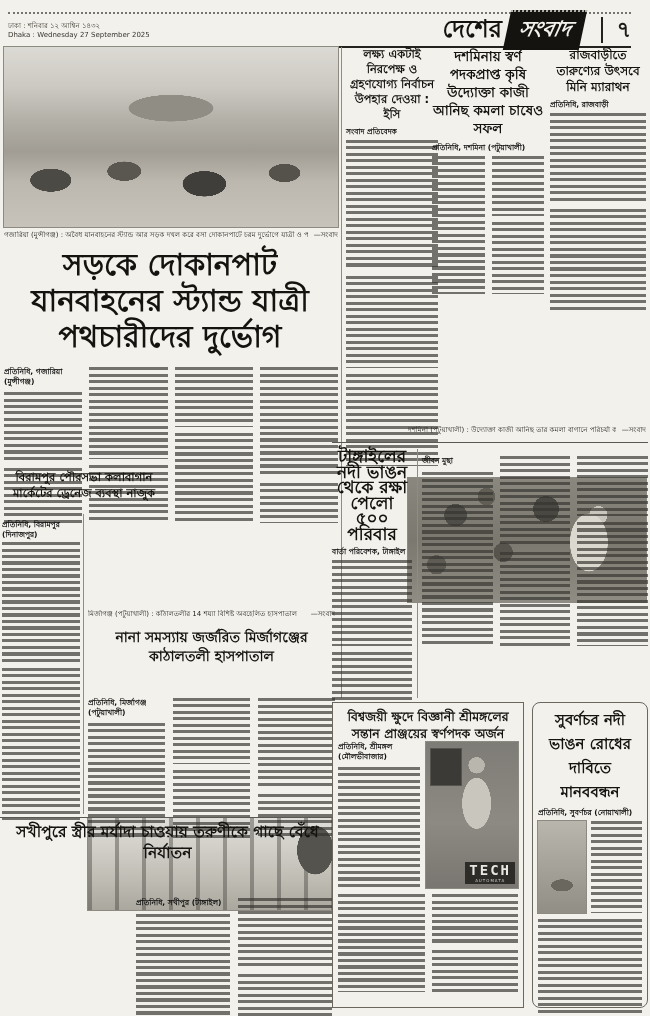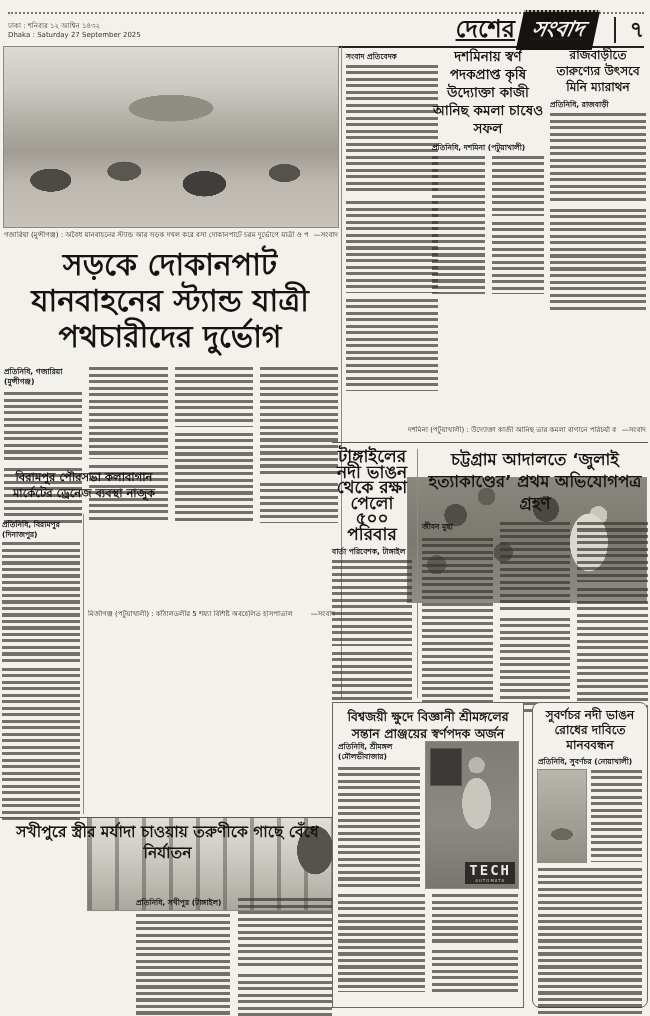--- a/index.html
+++ b/index.html
@@ -13,46 +13,46 @@
   
   .photo{background-color:#b5b2aa;outline:1px solid #8d8a82;position:relative;}
   .cap{font-size:7px;line-height:9px;color:#24231f;display:flex;justify-content:space-between;gap:6px;overflow:hidden;}
   .cap .t{flex:1;white-space:nowrap;overflow:hidden;}
   .cap .c{white-space:nowrap;}
   .by{font-size:7.5px;line-height:9.5px;font-weight:bold;color:#111;}
   .h{font-weight:bold;color:#141310;text-align:center;}
   .vr{position:absolute;width:1px;background:#8f8c84;}
   .hrl{position:absolute;height:1px;background:#5b5851;}
   
-  .hdr{position:absolute;left:8px;right:6px;top:12px;height:32px;
+  .hdr{position:absolute;left:8px;right:19px;top:12px;height:32px;
        border-top:2px dotted #77746c;border-bottom:2px solid #23221e;
        display:flex;align-items:center;}
   .dates{font-size:7px;line-height:9px;color:#38362f;padding-top:2px;}
-  .logo{display:flex;align-items:flex-start;gap:5px;margin-left:auto;text-decoration:underline;}
+  .logo{display:flex;align-items:flex-start;gap:5px;margin-left:auto;}
   .logo-left{font-size:24px;font-weight:900;letter-spacing:0;color:#14130f;}
   .logo-right{background:#14130f;color:#f4f2ec;font-size:21px;font-weight:800;font-style:italic;
               padding:1px 12px 2px;transform:skewX(-12deg);border-top:2px dotted #b9b6ae;}
   .pnum{display:flex;align-items:center;margin-left:18px;border-left:2px solid #23221e;
         padding-left:14px;height:26px;font-size:22px;font-weight:bold;}
   .box{border:1px solid #6b675f;background:#f3f1eb;}
   .tech-badge{position:absolute;right:3px;bottom:4px;background:#2d2c29;color:#e9e7e0;
               text-align:center;padding:1px 4px;}
   .tech-badge .big{font-size:14px;font-weight:900;letter-spacing:2px;line-height:15px;font-family:"DejaVu Sans Mono",monospace;}
   .tech-badge .small{font-size:4px;letter-spacing:1px;line-height:5px;color:#cfcdc4;}
   .screen{position:absolute;left:5px;top:7px;width:30px;height:36px;background:#3b3a37;outline:1px solid #56544e;}
 </style>
 </head>
 <body>
 
 <div class="page">
 
   <div class="hdr">
     <div class="dates">
       <div>ঢাকা : শনিবার ১২ আশ্বিন ১৪৩২</div>
-      <div>Dhaka : Saturday 27 September 2025</div>
+      <div>Dhaka : Wednesday 27 September 2025</div>
     </div>
     <div class="logo">
       <span class="logo-left">দেশের</span>
       <span class="logo-right">সংবাদ</span>
     </div>
     <div class="pnum">৭</div>
   </div>
 
   <div class="abs photo" style="left:4px;top:47px;width:334px;height:180px;
       background:
@@ -83,20 +83,21 @@
     </div>
     <div class="col" style="flex:1">
       <div class="fx" style="height:110px"></div>
       <div class="fx" style="flex:1"></div>
     </div>
   </div>
 
   <div class="vr" style="left:341px;top:47px;height:651px;"></div>
 
   <div class="abs" style="left:346px;top:47px;width:92px;">
+    <div class="h" style="font-size:11.5px;line-height:15px;">লক্ষ্য একটাই নিরপেক্ষ ও গ্রহণযোগ্য নির্বাচন উপহার দেওয়া : ইসি</div>
     <div class="by" style="margin-top:5px;">সংবাদ প্রতিবেদক</div>
     <div class="fx" style="height:130px;margin-top:3px;"></div>
     <div class="fx" style="height:92px;margin-top:6px;"></div>
     <div class="fx" style="height:92px;margin-top:6px;"></div>
   </div>
 
   <div class="abs" style="left:432px;top:47px;width:112px;">
     <div class="h" style="font-size:13.5px;line-height:18px;">দশমিনায় স্বর্ণ পদকপ্রাপ্ত কৃষি উদ্যোক্তা কাজী আনিছ কমলা চাষেও সফল</div>
     <div class="by" style="margin-top:6px;">প্রতিনিধি, দশমিনা (পটুয়াখালী)</div>
     <div class="cols" style="gap:7px;margin-top:3px;height:138px;">
@@ -137,21 +138,20 @@
   <div class="abs" style="left:332px;top:449px;width:80px;">
     <div class="h" style="font-size:17px;line-height:15.5px;">টাঙ্গাইলের নদী ভাঙন থেকে রক্ষা পেলো ৫০০ পরিবার</div>
     <div class="by" style="margin-top:5px;">বার্তা পরিবেশক, টাঙ্গাইল</div>
     <div class="fx" style="height:86px;margin-top:3px;"></div>
     <div class="fx" style="height:82px;margin-top:6px;"></div>
   </div>
 
   <div class="vr" style="left:417px;top:449px;height:249px;"></div>
 
   <div class="abs" style="left:422px;top:449px;width:226px;">
-    <div class="h" style="font-size:16.5px;line-height:22px;">চট্টগ্রাম আদালতে ‘জুলাই হত্যাকাণ্ডের’ প্রথম অভিযোগপত্র গ্রহণ</div>
     <div class="cols" style="gap:7px;margin-top:7px;height:190px;">
       <div class="col" style="flex:1">
         <div class="by">জীবন মুছা</div>
         <div class="fx" style="flex:1"></div>
       </div>
       <div class="col" style="flex:1">
         <div class="fx" style="height:90px"></div>
         <div class="fx" style="flex:1"></div>
       </div>
       <div class="col" style="flex:1">
@@ -169,22 +169,37 @@
   <div class="abs h" style="left:0;top:470px;width:168px;font-size:11.5px;line-height:15.5px;">বিরামপুর পৌরসভা কলাবাগান মার্কেটের ড্রেনেজ ব্যবস্থা নাজুক</div>
 
   <div class="vr" style="left:83px;top:514px;height:300px;"></div>
 
   <div class="abs photo" style="left:88px;top:514px;width:247px;height:92px;
       background:
         radial-gradient(ellipse 30px 40px at 92% 35%, #55534d 0 60%, rgba(0,0,0,0) 61%),
         repeating-linear-gradient(90deg, rgba(74,72,66,.45) 0 4px, rgba(0,0,0,0) 4px 27px),
         linear-gradient(180deg,#e0ded8 0%,#d2d0c9 30%,#c0bdb5 65%,#aaa79e 100%);"></div>
   <div class="abs cap" style="left:88px;top:610px;width:247px;">
-    <span class="t">মির্জাগঞ্জ (পটুয়াখালী) : কাঁঠালতলীর 5 শয্যা বিশিষ্ট অবহেলিত হাসপাতাল</span>
+    <span class="t">মির্জাগঞ্জ (পটুয়াখালী) : কাঁঠালতলীর 14 শয্যা বিশিষ্ট অবহেলিত হাসপাতাল</span>
     <span class="c">—সংবাদ</span>
+  </div>
+  <div class="abs h" style="left:88px;top:628px;width:247px;font-size:14px;line-height:19px;">নানা সমস্যায় জর্জরিত মির্জাগঞ্জের কাঠালতলী হাসপাতাল</div>
+  <div class="abs cols" style="left:88px;top:672px;width:247px;height:140px;gap:8px;">
+    <div class="col" style="flex:1">
+      <div class="by">প্রতিনিধি, মির্জাগঞ্জ (পটুয়াখালী)</div>
+      <div class="fx" style="flex:1"></div>
+    </div>
+    <div class="col" style="flex:1">
+      <div class="fx" style="height:66px"></div>
+      <div class="fx" style="flex:1"></div>
+    </div>
+    <div class="col" style="flex:1">
+      <div class="fx" style="height:90px"></div>
+      <div class="fx" style="flex:1"></div>
+    </div>
   </div>
 
   <div class="hrl" style="left:0;top:817px;width:335px;"></div>
 
   <div class="abs h" style="left:0;top:822px;width:335px;font-size:15.5px;line-height:21px;">সখীপুরে স্ত্রীর মর্যাদা চাওয়ায় তরুণীকে গাছে বেঁধে নির্যাতন</div>
 
   <div class="abs cols" style="left:136px;top:872px;width:196px;height:140px;gap:8px;">
     <div class="col" style="flex:1">
       <div class="by">প্রতিনিধি, সখীপুর (টাঙ্গাইল)</div>
       <div class="fx" style="flex:1"></div>
@@ -219,21 +234,21 @@
         <div class="fx" style="flex:1"></div>
       </div>
       <div class="col" style="flex:1">
         <div class="fx" style="height:50px"></div>
         <div class="fx" style="flex:1"></div>
       </div>
     </div>
   </div>
 
   <div class="abs box" style="left:532px;top:702px;width:116px;height:306px;padding:5px;box-sizing:border-box;border-radius:8px;">
-    <div class="h" style="font-size:12px;line-height:15px;">সুবর্ণচর নদী ভাঙন রোধের দাবিতে মানববন্ধন</div>
+    <div class="h" style="font-size:15px;line-height:24px;">সুবর্ণচর নদী ভাঙন রোধের দাবিতে মানববন্ধন</div>
     <div class="by" style="margin-top:4px;">প্রতিনিধি, সুবর্ণচর (নোয়াখালী)</div>
     <div style="display:flex;gap:5px;margin-top:3px;height:92px;">
       <div class="photo" style="width:48px;height:92px;
         background:
           radial-gradient(ellipse 18px 10px at 50% 70%, #6a675f 0 60%, rgba(0,0,0,0) 61%),
           linear-gradient(180deg,#b9b6ae 0%,#a3a098 55%,#918e86 100%);"></div>
       <div class="fx" style="flex:1"></div>
     </div>
     <div class="fx" style="height:150px;margin-top:6px;"></div>
   </div>

